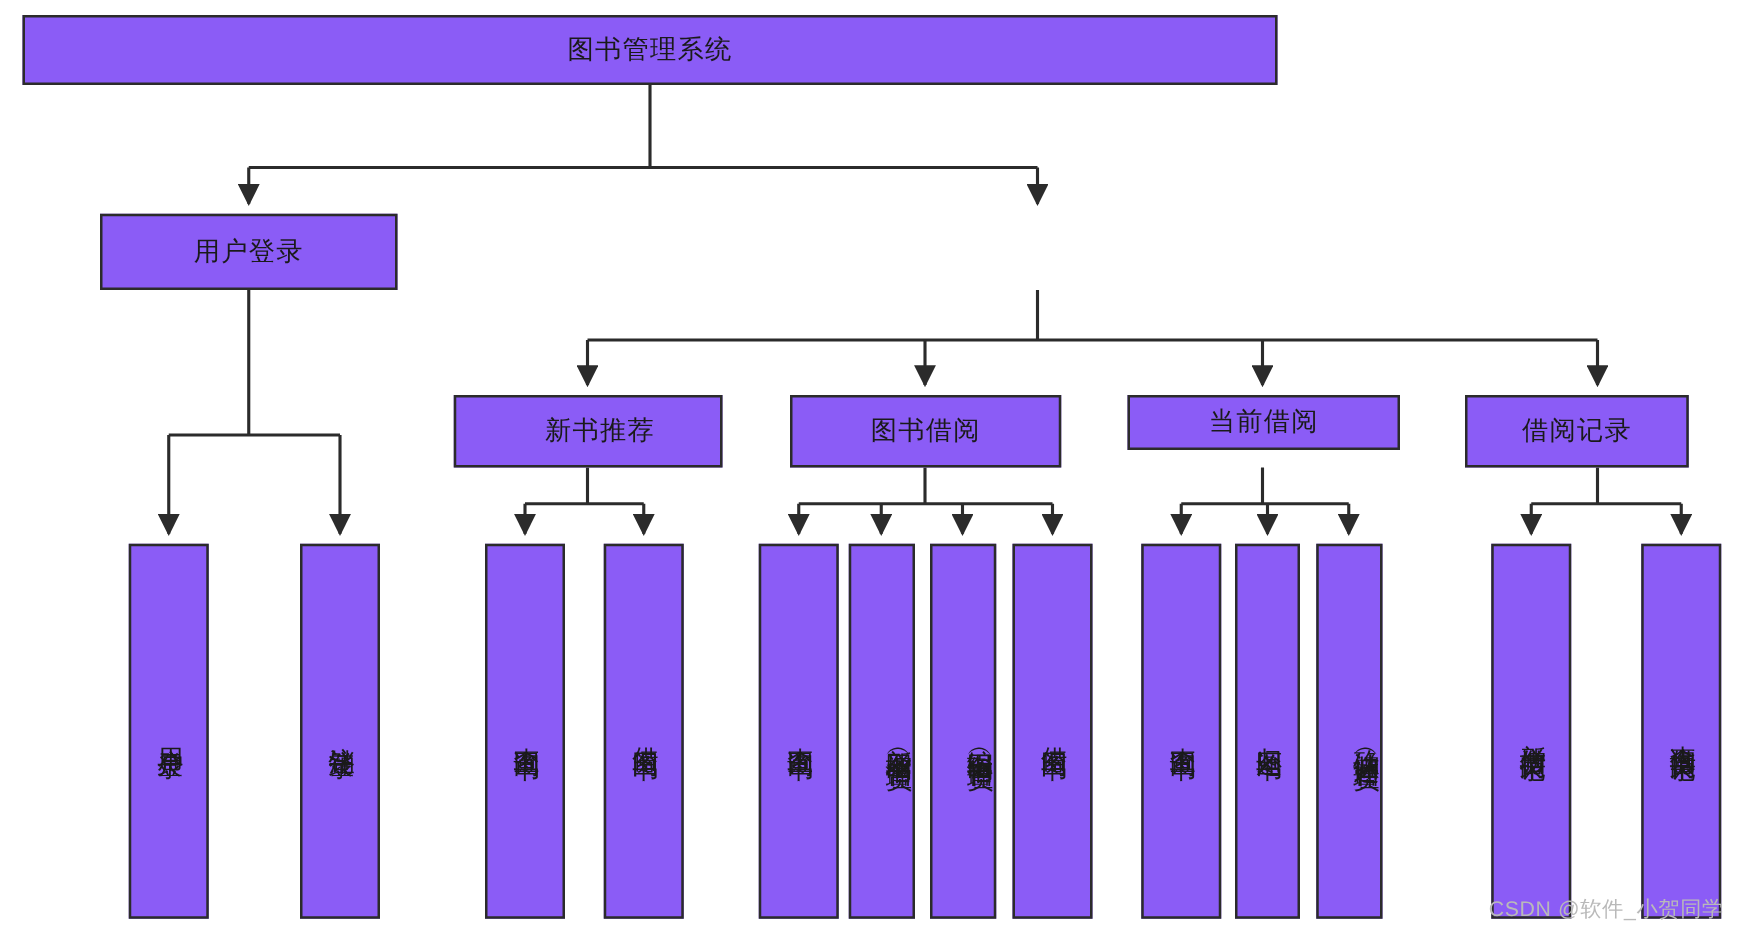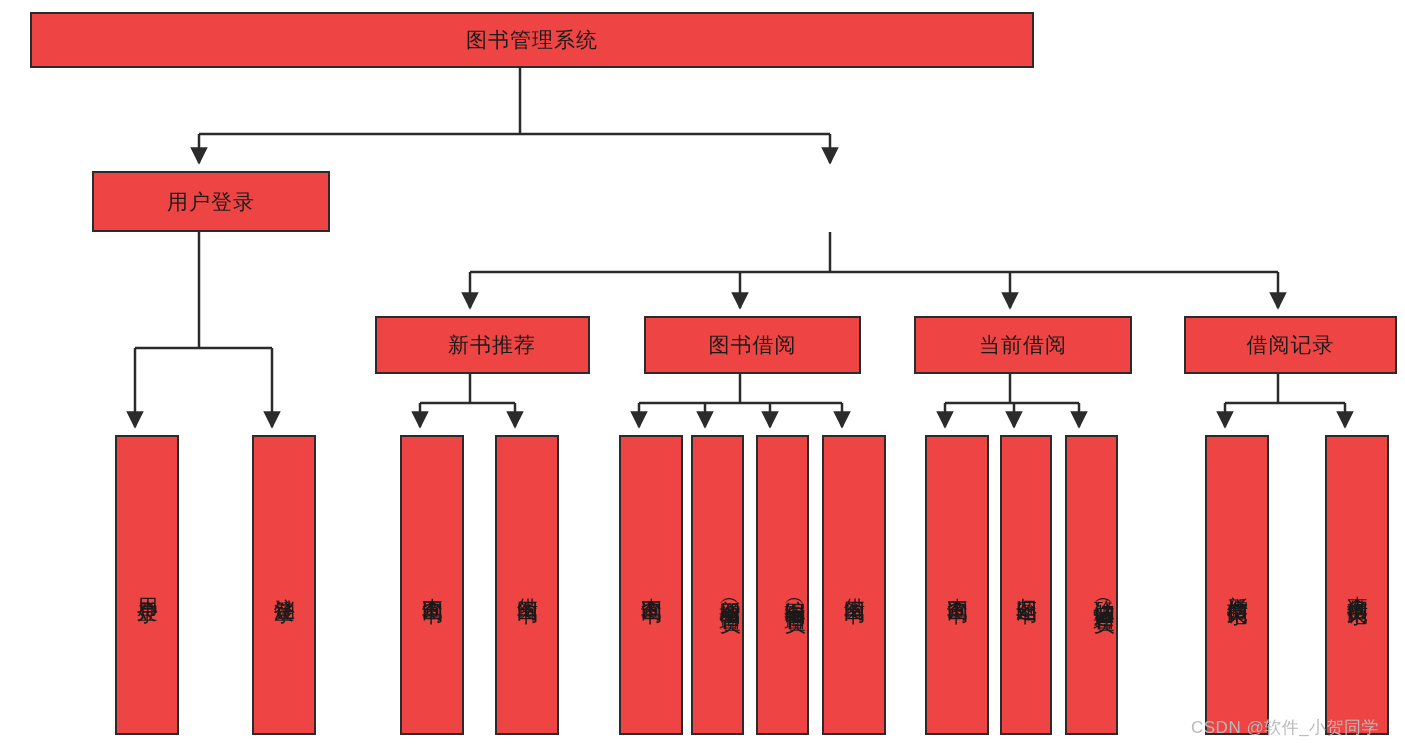--- a/index.html
+++ b/index.html
@@ -23,28 +23,27 @@
     left: 0;
     top: 0;
     width: 1405px;
     height: 747px;
     pointer-events: none;
   }
   .node {
     position: absolute;
     box-sizing: border-box;
     border: 2px solid #2b2b2b;
-    background: #ef4444;
+    background: #8b5cf6;
     color: #1a1a1a;
     display: flex;
     align-items: center;
     justify-content: center;
     text-align: center;
     z-index: 2;
-    margin-left: 12px;
   }
   .node.horizontal {
     font-size: 21px;
     line-height: 1.2;
     letter-spacing: 1px;
   }
   .node.vertical {
     font-size: 21px;
     line-height: 1.18;
     letter-spacing: 2px;
@@ -122,22 +121,22 @@
       <path d="M 1345 403 L 1345 427" marker-end="url(#arrow)"></path>
     </g>
   </svg>
 
   <div class="node horizontal" style="left:18px; top:12px; width:1004px; height:56px;">图书管理系统</div>
 
   <div class="node horizontal" style="left:80px; top:171px; width:238px; height:61px;">用户登录</div>
 
   <div class="node horizontal" style="left:363px; top:316px; width:215px; height:58px;padding-left:19px;">新书推荐</div>
   <div class="node horizontal" style="left:632px; top:316px; width:217px; height:58px;">图书借阅</div>
-  <div class="node horizontal" style="left:902px; top:316px; width:218px; height:58px;">当前借阅</div>
-  <div class="node horizontal" style="left:1172px; top:316px; width:213px; height:58px;">借阅记录</div>
+  <div class="node horizontal" style="left:902px; top:316px; width:218px; height:44px;">当前借阅</div>
+  <div class="node horizontal" style="left:1172px; top:316px; width:179px; height:58px;">借阅记录</div>
 
   <div class="node vertical centered" style="left:103px; top:435px; width:64px; height:300px;">用户登录</div>
   <div class="node vertical centered" style="left:240px; top:435px; width:64px; height:300px;">注销登录</div>
 
   <div class="node vertical centered" style="left:388px; top:435px; width:64px; height:300px;">查询图书</div>
   <div class="node vertical centered" style="left:483px; top:435px; width:64px; height:300px;">借阅图书</div>
 
   <div class="node vertical centered" style="left:607px; top:435px; width:64px; height:300px;">查询图书</div>
   <div class="node vertical" style="left:679px; top:435px; width:53px; height:300px;">新增图书（管理员）</div>
   <div class="node vertical" style="left:744px; top:435px; width:53px; height:300px;">编辑图书（管理员）</div>

